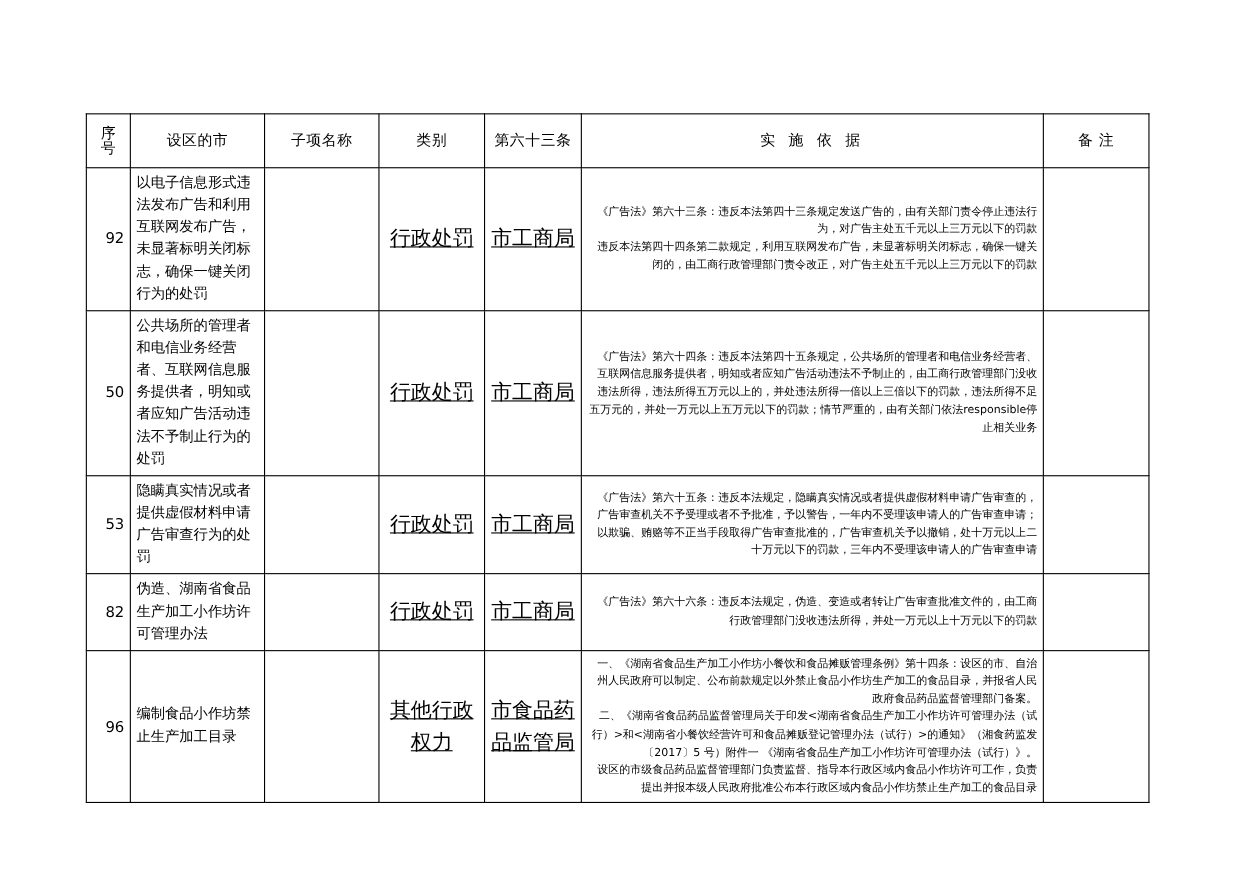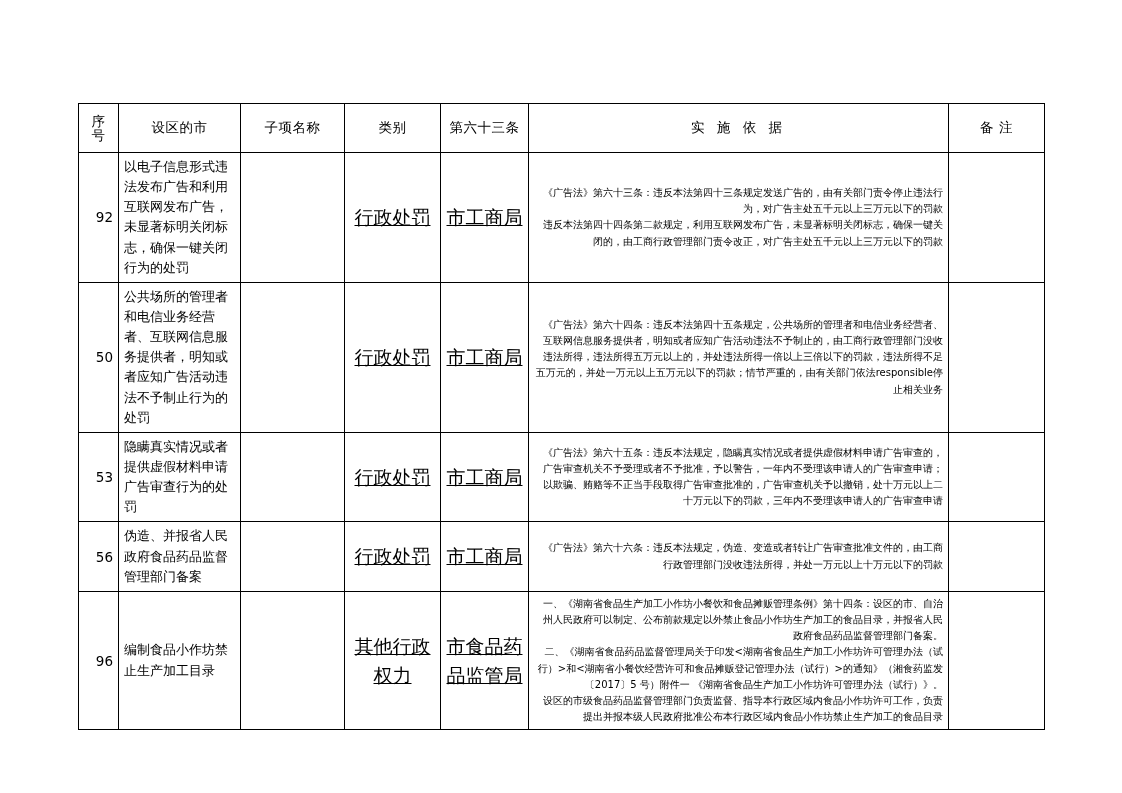--- a/index.html
+++ b/index.html
@@ -156,22 +156,22 @@
             <td class="name">隐瞒真实情况或者提供虚假材料申请广告审查行为的处罚</td>
             <td class="subname"></td>
             <td class="cat">行政处罚</td>
             <td class="subject">市工商局</td>
             <td class="basis">
               <div class="para">《广告法》第六十五条：违反本法规定，隐瞒真实情况或者提供虚假材料申请广告审查的，广告审查机关不予受理或者不予批准，予以警告，一年内不受理该申请人的广告审查申请；以欺骗、贿赂等不正当手段取得广告审查批准的，广告审查机关予以撤销，处十万元以上二十万元以下的罚款，三年内不受理该申请人的广告审查申请</div>
             </td>
             <td class="remark"></td>
           </tr>
           <tr>
-            <td class="seq">56</td>
-            <td class="name">伪造、并报省人民政府食品药品监督管理部门备案</td>
+            <td class="seq">82</td>
+            <td class="name">伪造、湖南省食品生产加工小作坊许可管理办法</td>
             <td class="subname"></td>
             <td class="cat">行政处罚</td>
             <td class="subject">市工商局</td>
             <td class="basis">
               <div class="para">《广告法》第六十六条：违反本法规定，伪造、变造或者转让广告审查批准文件的，由工商行政管理部门没收违法所得，并处一万元以上十万元以下的罚款</div>
             </td>
             <td class="remark"></td>
           </tr>
           <tr>
             <td class="seq">96</td>

